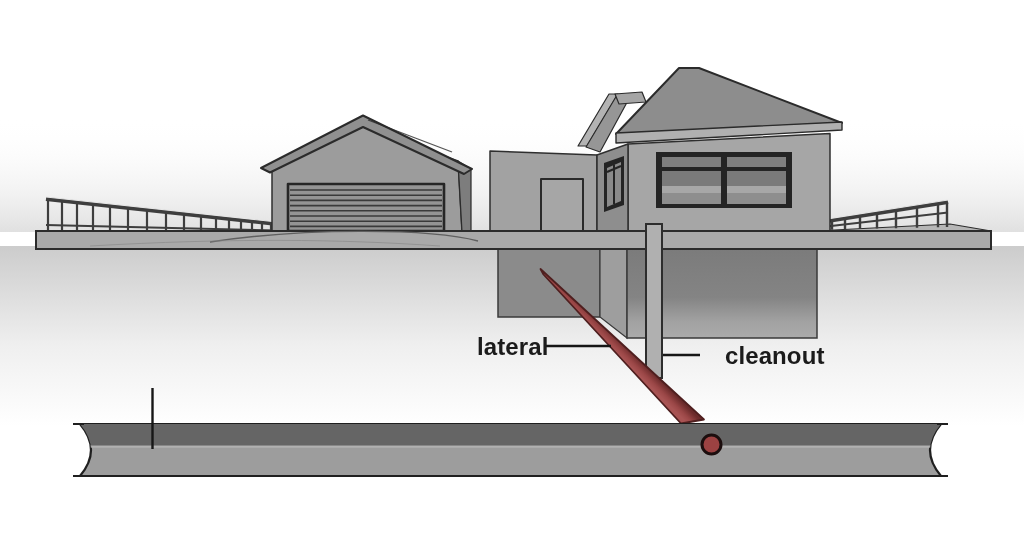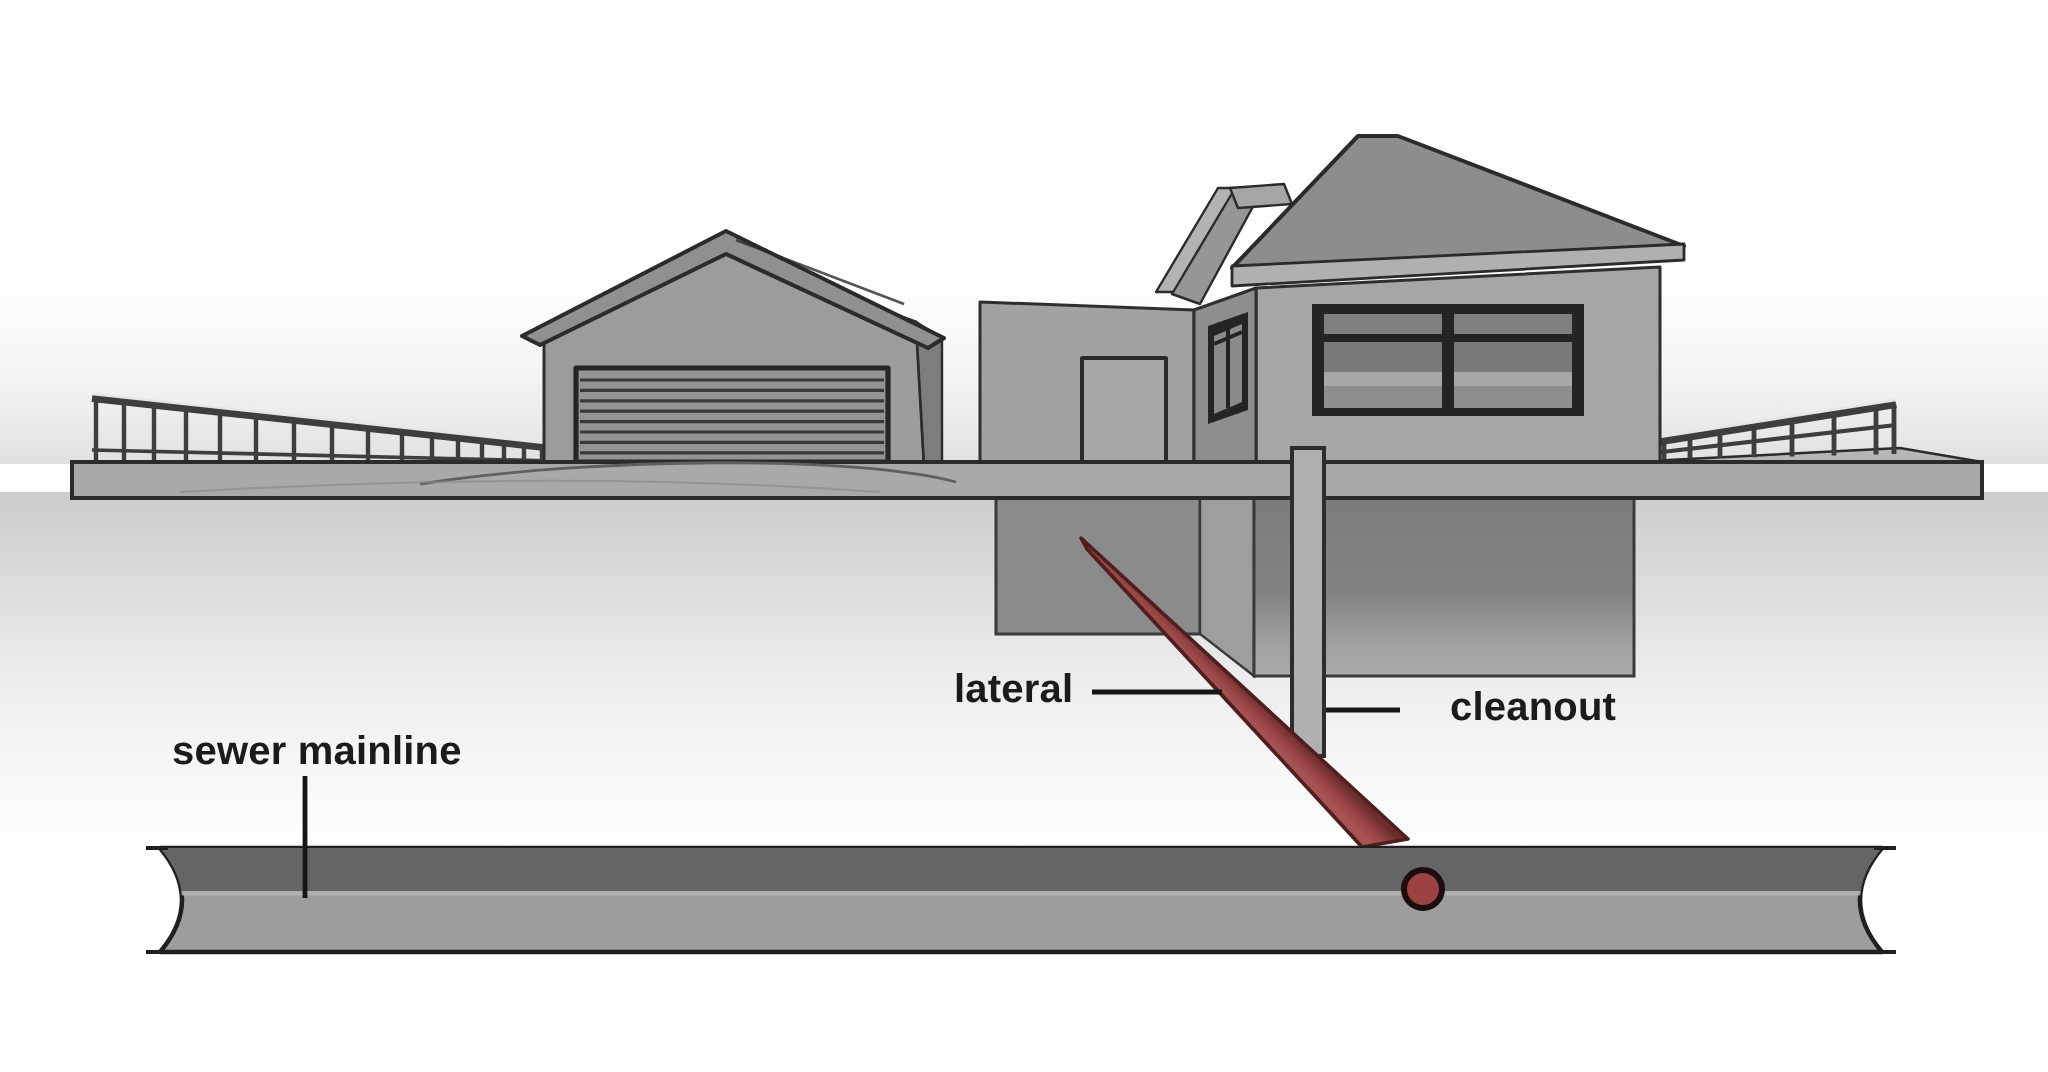--- a/index.html
+++ b/index.html
@@ -6,21 +6,21 @@
   .stage{
     position:relative;
     width:1024px;height:536px;
     background:#ffffff;
     overflow:hidden;
     font-family:"Liberation Sans", sans-serif;
   }
   .stage svg{position:absolute;left:0;top:0;}
   .diagram-label{
     position:absolute;
-    font-size:20px;
+    font-size:24px;
     font-weight:600;
     letter-spacing:.1px;
     color:#1b1b1b;
     white-space:nowrap;
     line-height:1.1;
   }
   .label-sewer{left:86px;top:365px;}
   .label-lateral{left:477px;top:334px;}
   .label-cleanout{left:705px;top:343px;margin-left:20px;}
 </style>
@@ -144,17 +144,16 @@
 
   <circle cx="711.5" cy="444.5" r="9.5" fill="#9c4242" stroke="#1c0e0e" stroke-width="3"></circle>
 
   <g stroke="#161616" stroke-width="2.4" fill="none">
     <path d="M152.5,388 V449"></path>
     <path d="M546,346 H611"></path>
     <path d="M663,355 H700"></path>
   </g>
 </svg>
 
-<div class="diagram-label label-sewer">sewer mainline</div>
 <div class="diagram-label label-lateral">lateral</div>
 <div class="diagram-label label-cleanout">cleanout</div>
 
 </div>
 
 </body></html>

